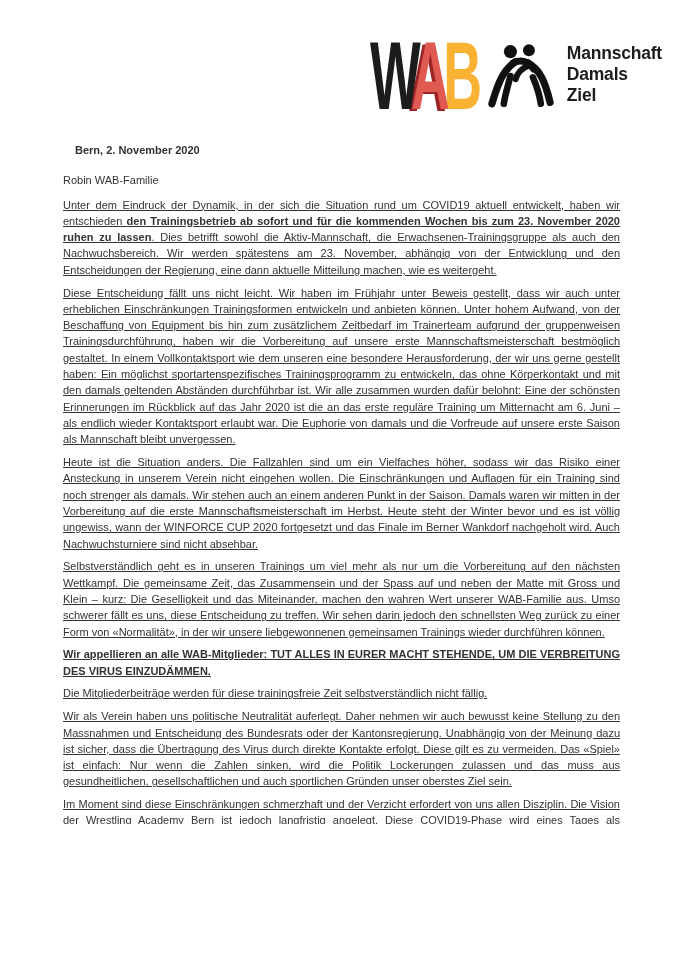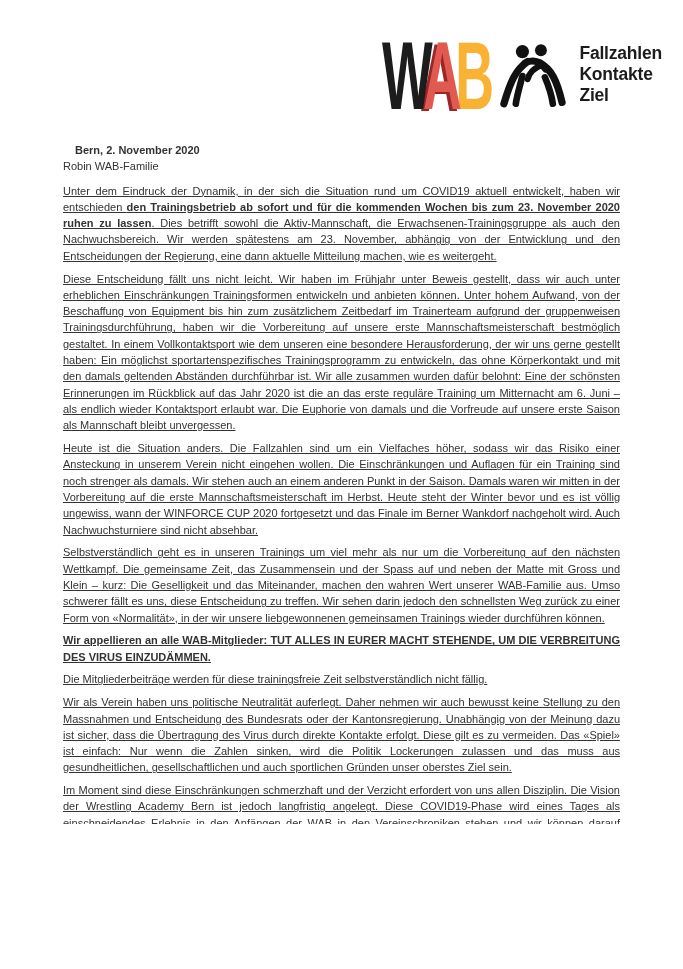--- a/index.html
+++ b/index.html
@@ -31,21 +31,21 @@
   .logo-name{
     font-weight:bold;font-size:17.5px;line-height:21px;
     color:#1c1c1c;margin-left:7px;margin-bottom:2px;
     letter-spacing:-0.2px;
   }
   
   .letter{
     position:absolute;left:63px;width:557px;top:142px;
     font-size:11px;line-height:16.3px;color:#333;
   }
-  .date-line{font-weight:bold;padding-left:12px;}
+  .date-line{font-weight:bold;margin-bottom:14px;padding-left:12px;}
   .salutation{margin-bottom:8px;}
   .letter p{margin:0 0 6.5px 0;text-align:justify;text-decoration:underline;}
   .letter p span.b{font-weight:bold;}
   .closing{margin-top:10px;}
   
   .sig-nadine{position:absolute;left:63px;top:860px;}
   .sig-robin{position:absolute;left:250px;top:826px;}
   .sig-label-nadine{position:absolute;left:65px;top:890px;font-size:12px;color:#333;}
   .sig-label-robin{position:absolute;left:287px;top:893px;font-size:11px;color:#333;}
   
@@ -75,22 +75,22 @@
         <circle cx="68" cy="11" r="9" fill="#111" stroke="none"></circle>
         <path d="M12,92 C22,58 30,40 48,28" stroke-width="11"></path>
         <path d="M44,30 C58,24 68,28 75,40" stroke-width="10"></path>
         <path d="M40,50 C36,66 32,78 30,92" stroke-width="10"></path>
         <path d="M100,90 C92,56 84,40 66,30" stroke-width="11"></path>
         <path d="M68,34 C58,38 50,44 48,55" stroke-width="9"></path>
         <path d="M74,52 C80,66 84,78 86,92" stroke-width="10"></path>
       </g>
     </svg>
     <div class="logo-name">
-      <div>Fallzahlen</div>
-      <div>Kontakte</div>
+      <div>Mannschaft</div>
+      <div>Damals</div>
       <div>Ziel</div>
     </div>
   </div>
 
   <div class="letter">
     <div class="date-line">Bern, 2. November 2020</div>
     <div class="salutation">Robin WAB-Familie</div>
 
     <p><span>Unter dem Eindruck der Dynamik, in der sich die Situation rund um COVID19 aktuell entwickelt, haben wir entschieden </span><span class="b">den Trainingsbetrieb ab sofort und für die kommenden Wochen bis zum 23. November 2020 ruhen zu lassen</span><span>. Dies betrifft sowohl die Aktiv-Mannschaft, die Erwachsenen-Trainingsgruppe als auch den Nachwuchsbereich. Wir werden spätestens am 23. November, abhängig von der Entwicklung und den Entscheidungen der Regierung, eine dann aktuelle Mitteilung machen, wie es weitergeht.</span></p>
     <p><span>Diese Entscheidung fällt uns nicht leicht. Wir haben im Frühjahr unter Beweis gestellt, dass wir auch unter erheblichen Einschränkungen Trainingsformen entwickeln und anbieten können. Unter hohem Aufwand, von der Beschaffung von Equipment bis hin zum zusätzlichem Zeitbedarf im Trainerteam aufgrund der gruppenweisen Trainingsdurchführung, haben wir die Vorbereitung auf unsere erste Mannschaftsmeisterschaft bestmöglich gestaltet. In einem Vollkontaktsport wie dem unseren eine besondere Herausforderung, der wir uns gerne gestellt haben: Ein möglichst sportartenspezifisches Trainingsprogramm zu entwickeln, das ohne Körperkontakt und mit den damals geltenden Abständen durchführbar ist. Wir alle zusammen wurden dafür belohnt: Eine der schönsten Erinnerungen im Rückblick auf das Jahr 2020 ist die an das erste reguläre Training um Mitternacht am 6. Juni – als endlich wieder Kontaktsport erlaubt war. Die Euphorie von damals und die Vorfreude auf unsere erste Saison als Mannschaft bleibt unvergessen.</span></p>

